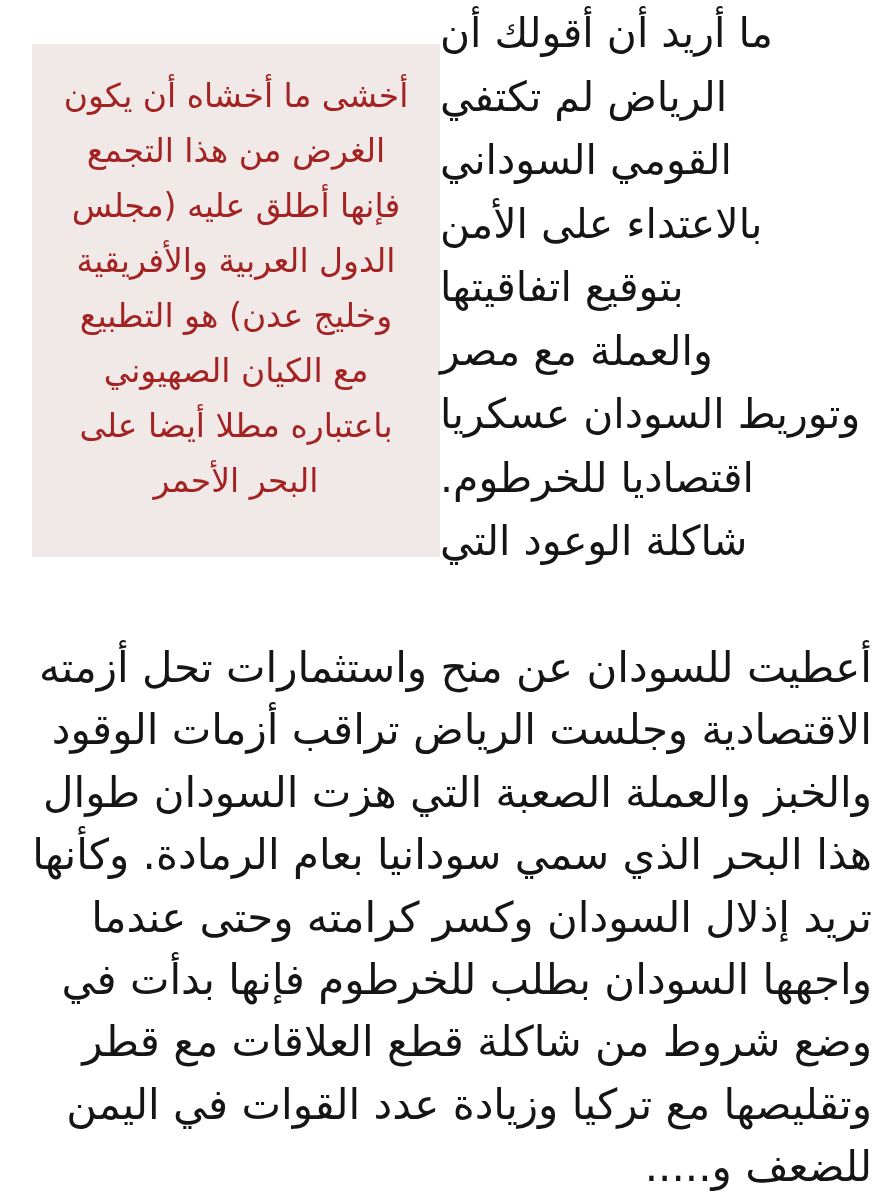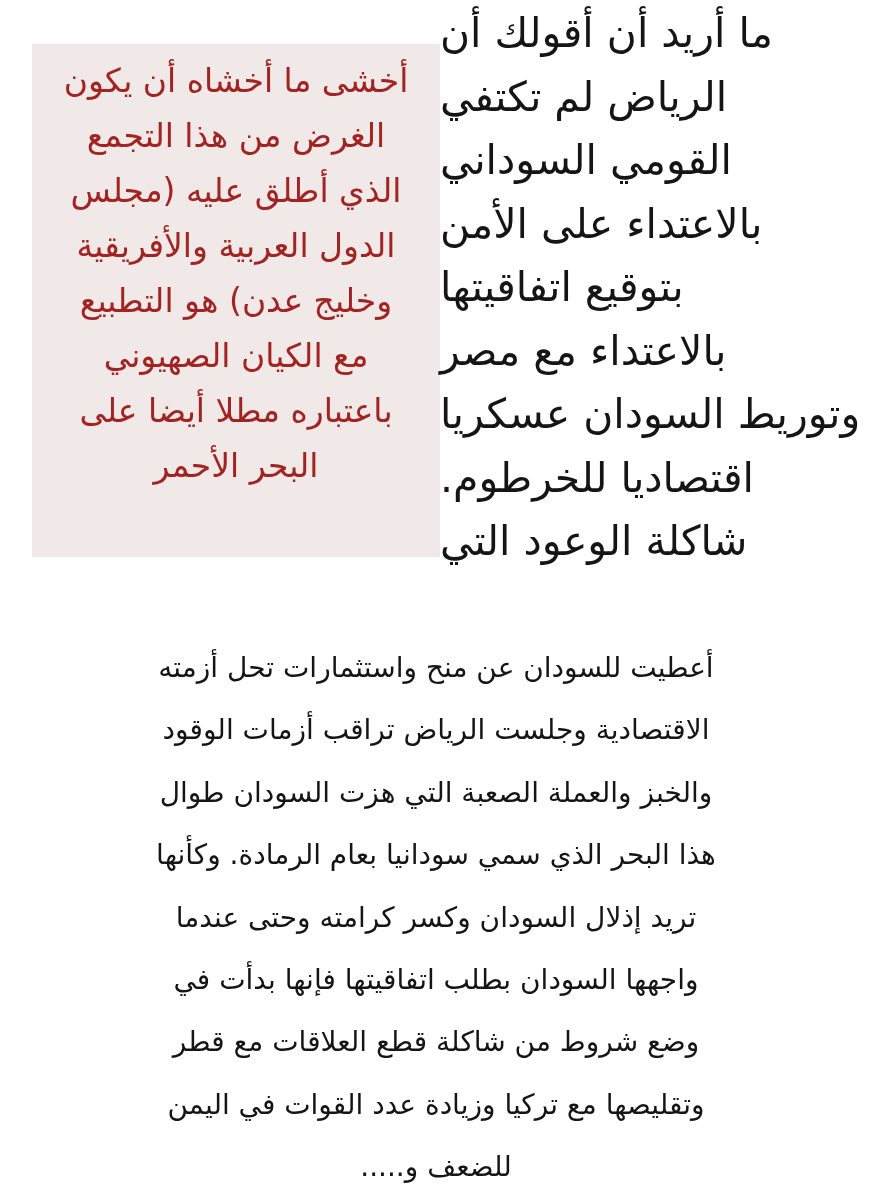--- a/index.html
+++ b/index.html
@@ -17,21 +17,21 @@
   
   .pullquote {
     position: absolute;
     left: 32px;
     top: 44px;
     width: 408px;
     height: 513px;
     background: var(--quote-bg, #f0e9e8);
     color: var(--quote-text, #a32222);
     box-sizing: border-box;
-    padding-top: 9px;
+    padding-top: 24px;
   }
   .pq-line {
     font-size: 33px;
     line-height: 55px;
     text-align: center;
     white-space: nowrap;
   }
 
   
   .rightcol {
@@ -49,60 +49,59 @@
   }
 
   
   .fullwidth {
     position: absolute;
     top: 637px;
     left: 0;
     right: 0;
   }
   .fw-line {
-    font-size: 28px;
+    font-size: 42px;
     line-height: 62.4px;
-    text-align: center;
     color: var(--body-text, #151515);
     white-space: nowrap;
   }
 </style>
 </head>
 <body>
 
 <div class="page">
 
   <div class="pullquote">
     <div class="pq-line">أخشى ما أخشاه أن يكون</div>
     <div class="pq-line">الغرض من هذا التجمع</div>
-    <div class="pq-line">الذي أطلق عليه (مجلس</div>
+    <div class="pq-line">فإنها أطلق عليه (مجلس</div>
     <div class="pq-line">الدول العربية والأفريقية</div>
     <div class="pq-line">وخليج عدن) هو التطبيع</div>
     <div class="pq-line">مع الكيان الصهيوني</div>
     <div class="pq-line">باعتباره مطلا أيضا على</div>
     <div class="pq-line">البحر الأحمر</div>
   </div>
 
   <div class="rightcol">
     <div class="rc-line">ما أريد أن أقولك أن</div>
     <div class="rc-line">الرياض لم تكتفي</div>
     <div class="rc-line">القومي السوداني</div>
     <div class="rc-line">بالاعتداء على الأمن</div>
     <div class="rc-line">بتوقيع اتفاقيتها</div>
-    <div class="rc-line">بالاعتداء مع مصر</div>
+    <div class="rc-line">والعملة مع مصر</div>
     <div class="rc-line">وتوريط السودان عسكريا</div>
     <div class="rc-line">اقتصاديا للخرطوم.</div>
     <div class="rc-line">شاكلة الوعود التي</div>
   </div>
 
   <div class="fullwidth">
     <div class="fw-line">أعطيت للسودان عن منح واستثمارات تحل أزمته</div>
     <div class="fw-line">الاقتصادية وجلست الرياض تراقب أزمات الوقود</div>
     <div class="fw-line">والخبز والعملة الصعبة التي هزت السودان طوال</div>
     <div class="fw-line">هذا البحر الذي سمي سودانيا بعام الرمادة. وكأنها</div>
     <div class="fw-line">تريد إذلال السودان وكسر كرامته وحتى عندما</div>
-    <div class="fw-line">واجهها السودان بطلب اتفاقيتها فإنها بدأت في</div>
+    <div class="fw-line">واجهها السودان بطلب للخرطوم فإنها بدأت في</div>
     <div class="fw-line">وضع شروط من شاكلة قطع العلاقات مع قطر</div>
     <div class="fw-line">وتقليصها مع تركيا وزيادة عدد القوات في اليمن</div>
     <div class="fw-line">للضعف و.....</div>
   </div>
 
 </div>
 
 </body></html>

